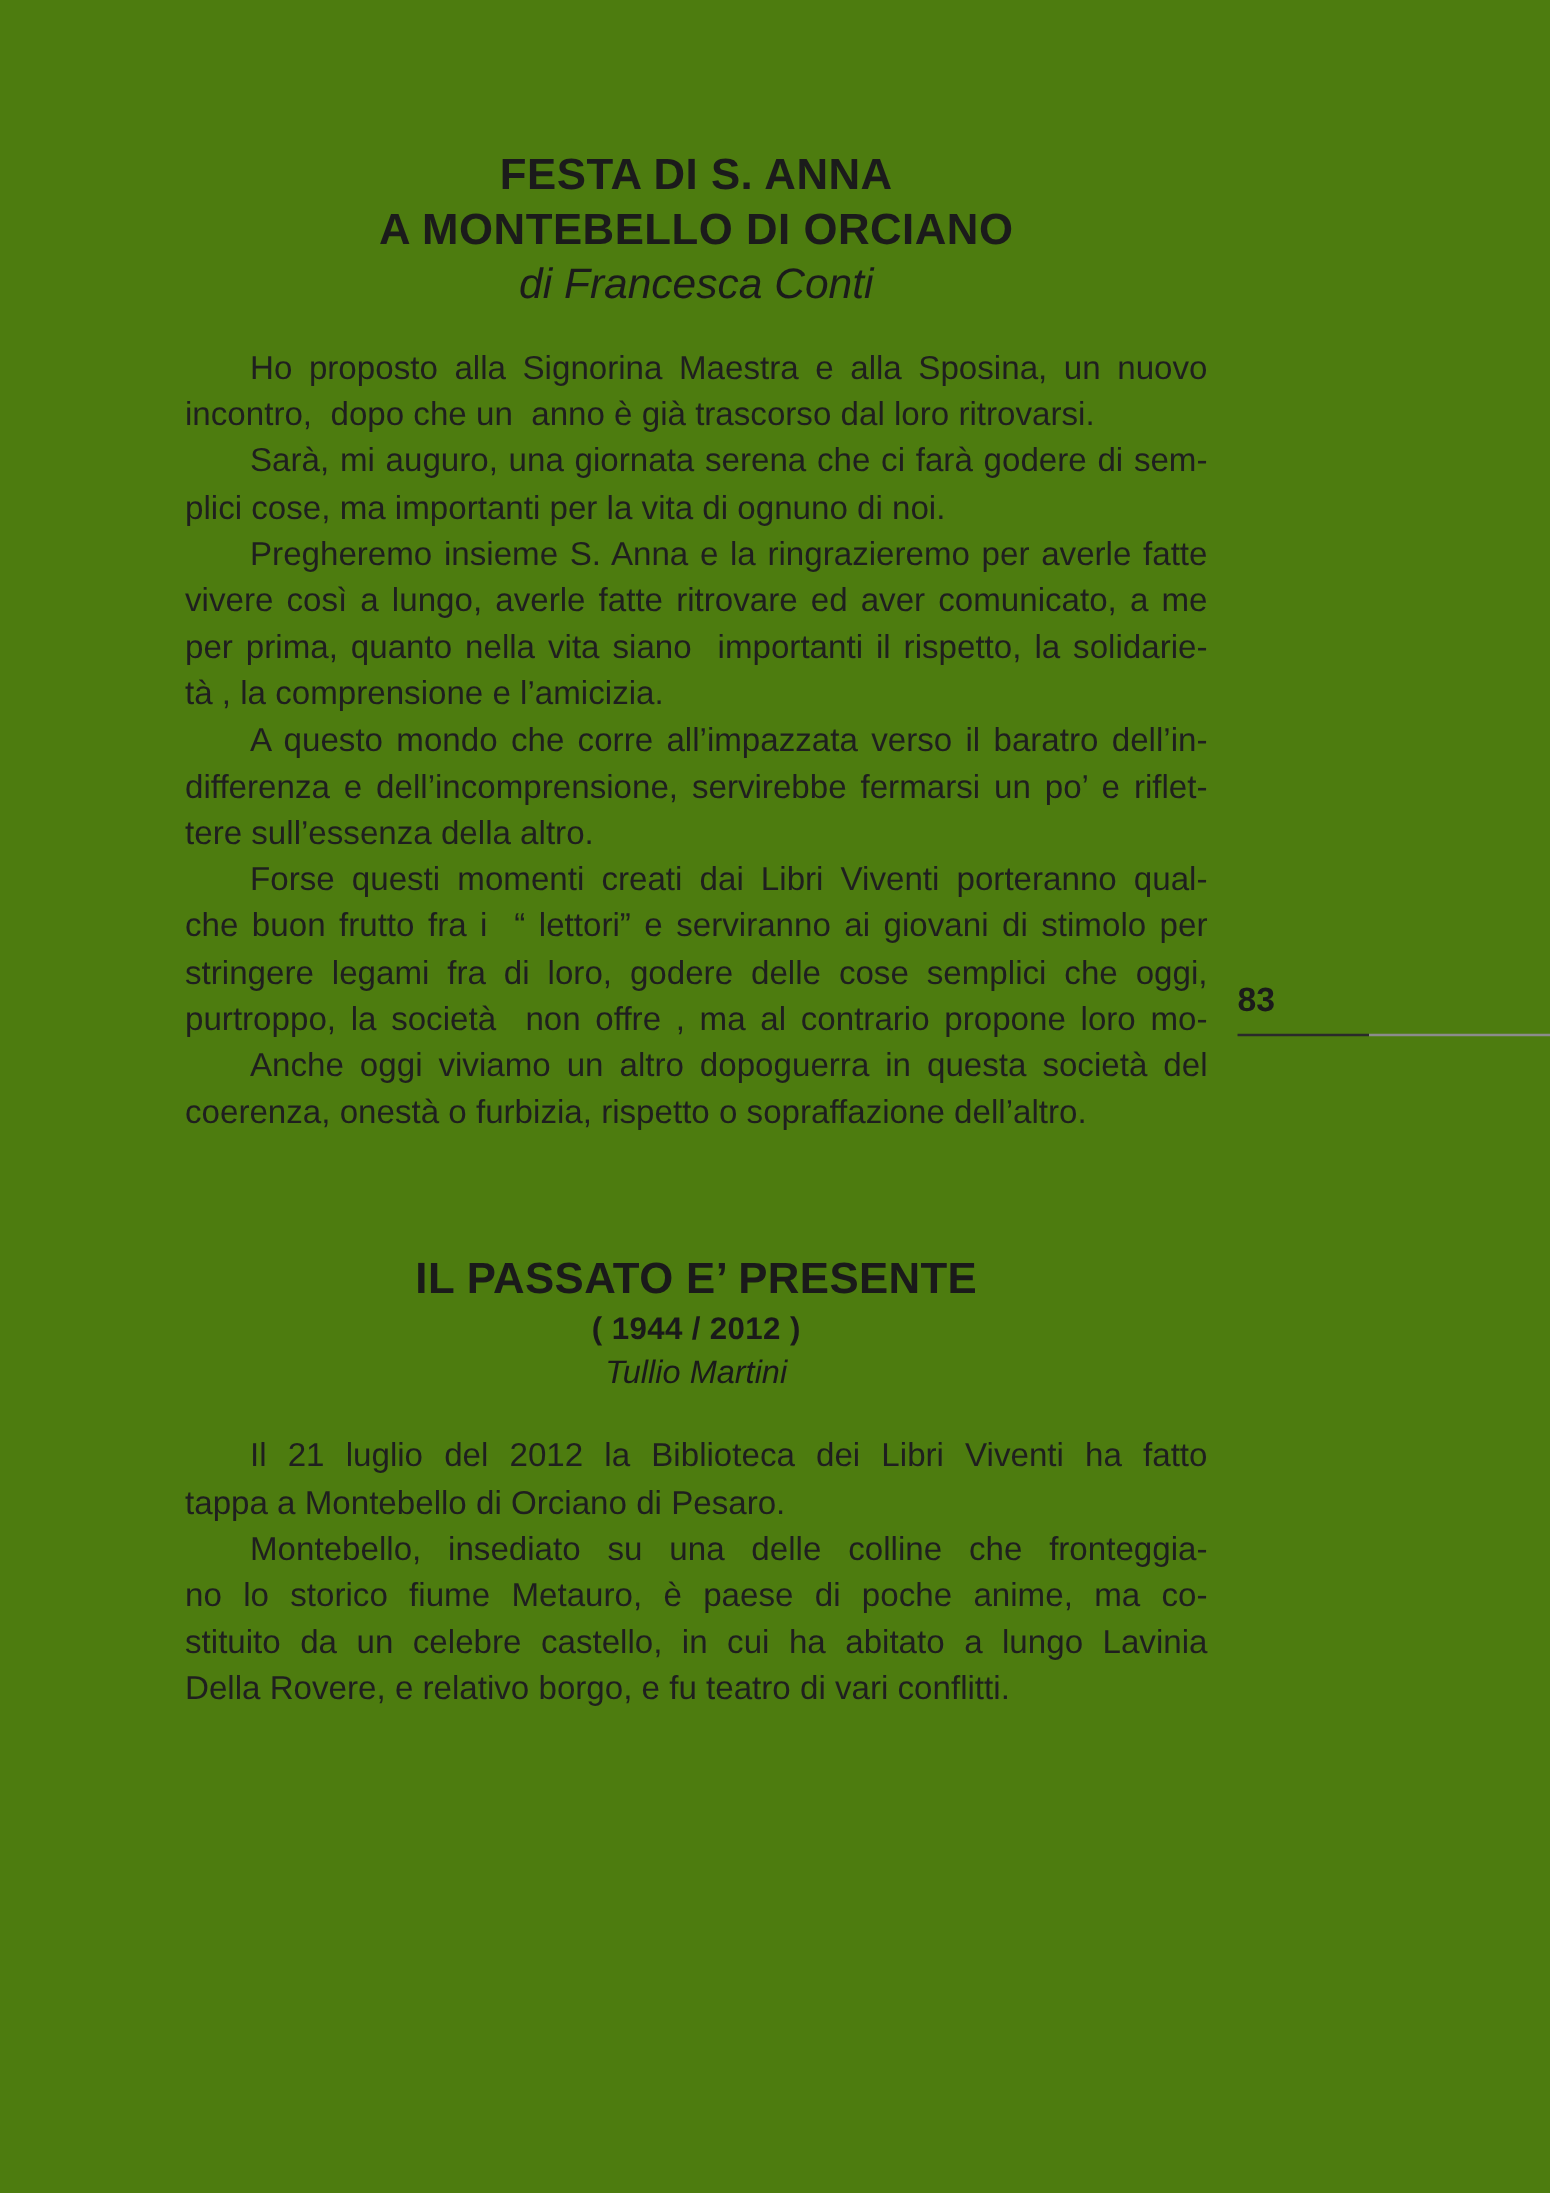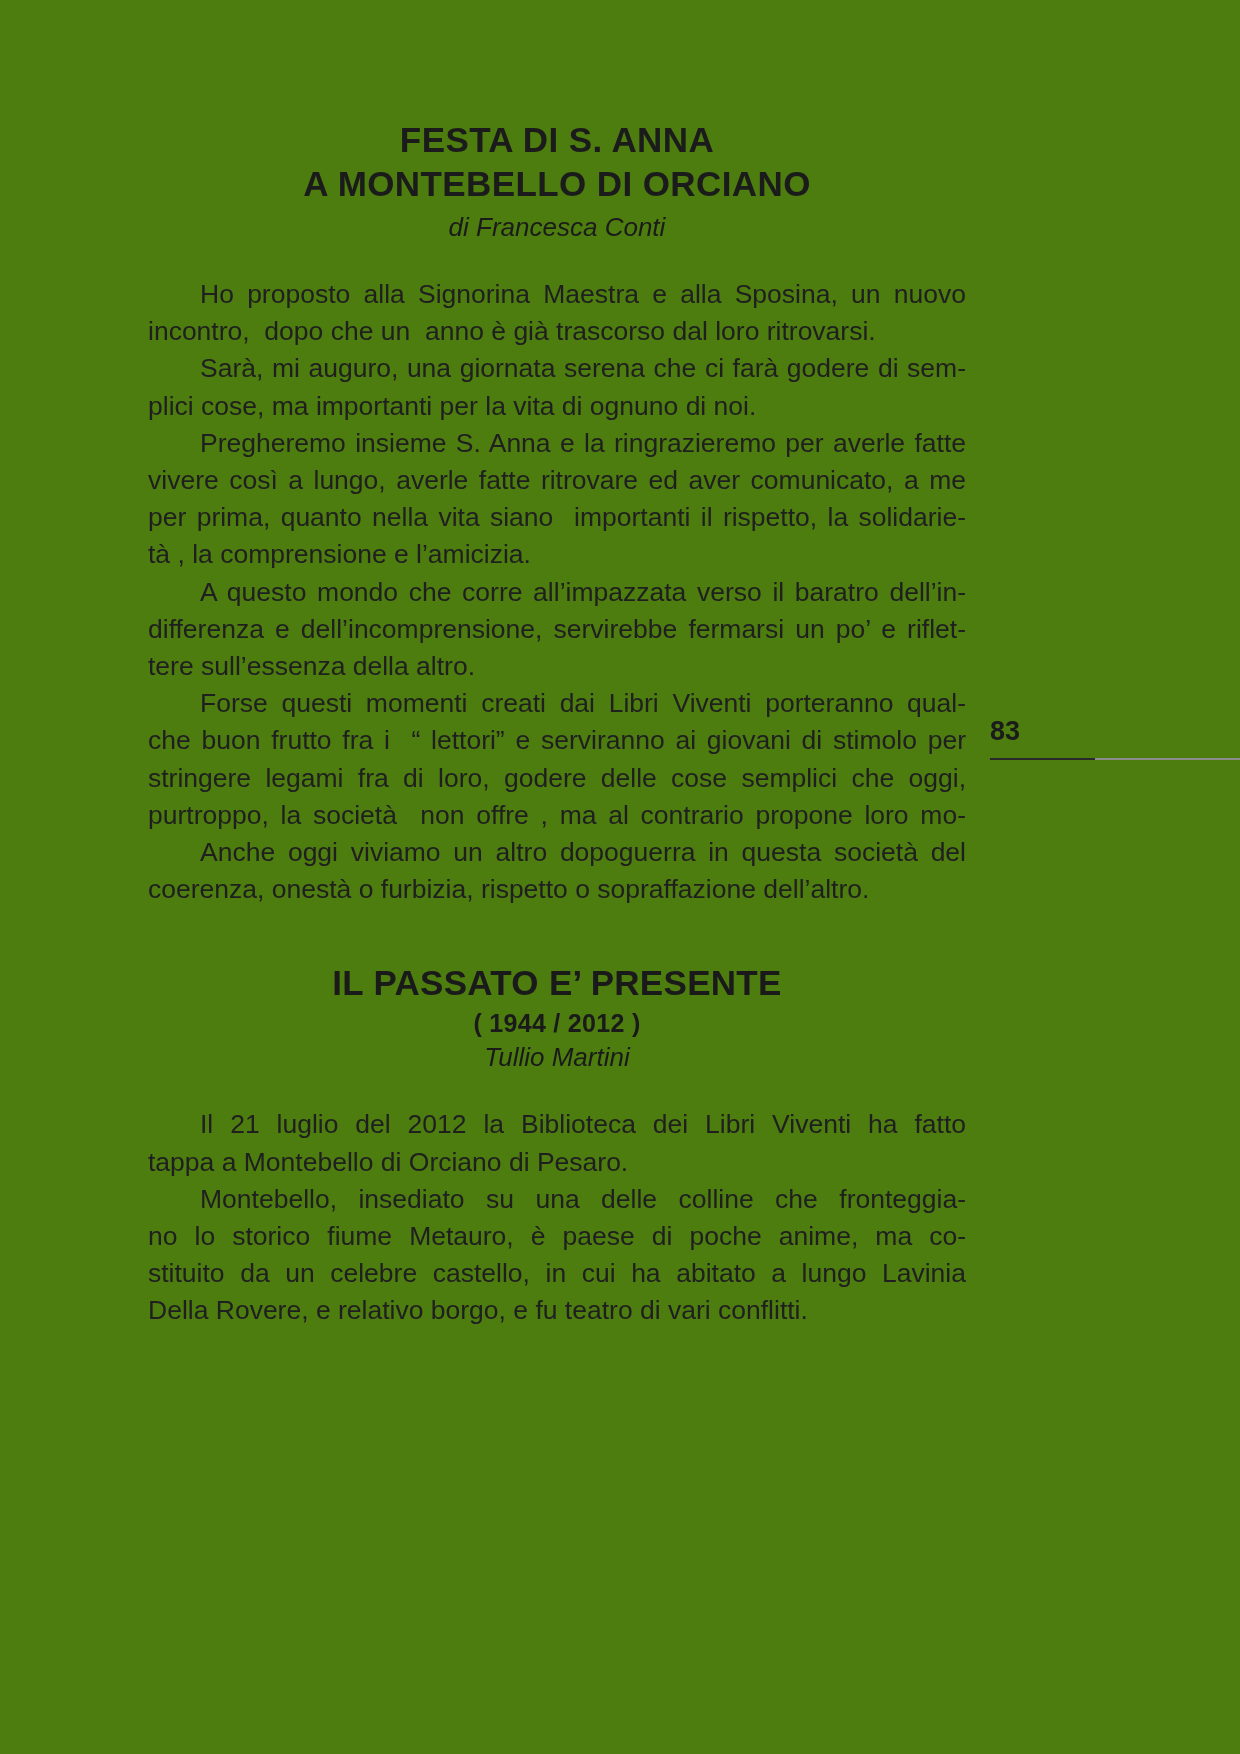--- a/index.html
+++ b/index.html
@@ -38,21 +38,21 @@
     text-align: center;
     font-weight: bold;
     font-size: 35px;
     line-height: 44px;
     letter-spacing: 0.4px;
     color: #1b1b1b;
   }
   .byline {
     text-align: center;
     font-style: italic;
-    font-size: 26px;
+    font-size: 34px;
     line-height: 34px;
     margin-top: 4px;
     color: #1b1b1b;
   }
 
   
   .body-block {
     margin-top: 32px;
   }
   .para {
@@ -72,21 +72,21 @@
     text-align: justify;
     text-align-last: justify;
     white-space: pre-wrap;
   }
   .ln.flush {
     text-align-last: left;
   }
 
   
   .article-2-head {
-    margin-top: 52px;
+    margin-top: 92px;
   }
   .head2-main {
     text-align: center;
     font-weight: bold;
     font-size: 35px;
     line-height: 46px;
     letter-spacing: 0.3px;
   }
   .head2-years {
     text-align: center;
@@ -99,21 +99,21 @@
     text-align: center;
     font-style: italic;
     font-size: 26px;
     line-height: 34px;
   }
 
   
   .folio {
     position: absolute;
     left: 990px;
-    top: 716px;
+    top: 785px;
     width: 250px;
   }
   .folio-number {
     font-weight: bold;
     font-size: 27px;
     line-height: 30px;
     color: #1b1b1b;
   }
   .folio-rule {
     margin-top: 12px;

